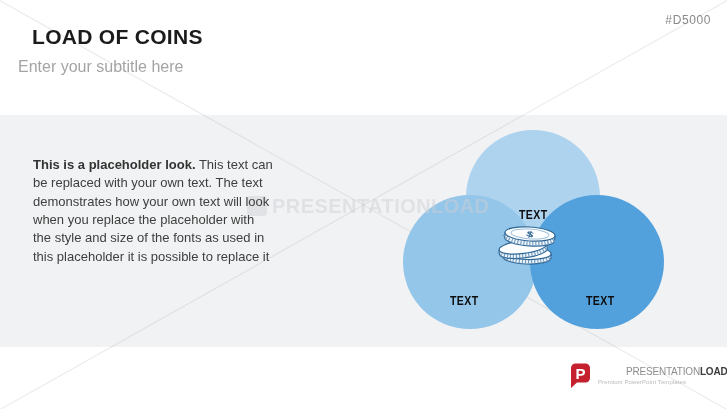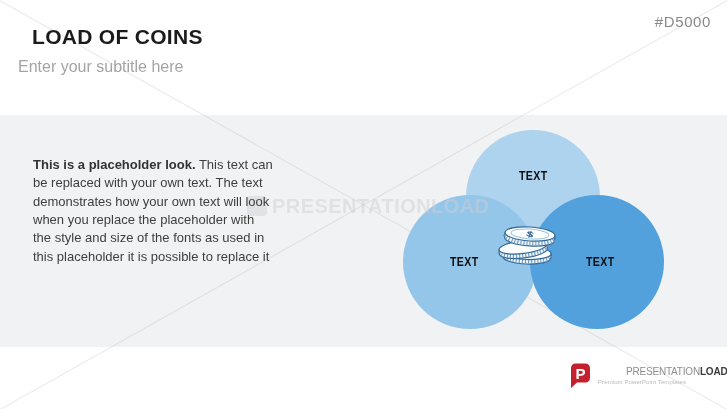--- a/index.html
+++ b/index.html
@@ -27,21 +27,21 @@
   .subtitle {
     position: absolute;
     left: 18px; top: 58px;
     font-size: 16px;
     color: #a4a4a4;
     z-index: 4;
   }
   .slide-code {
     position: absolute;
     right: 16px; top: 13px;
-    font-size: 15px;
+    font-size: 12px;
     letter-spacing: 0.6px;
     color: #898989;
     z-index: 4;
   }
 
   
   .band {
     position: absolute;
     left: 0; top: 115px;
     width: 727px; height: 232px;
@@ -84,20 +84,21 @@
   .c-br  { left: 530px; top: 195px; }
 
   .circle-label {
     position: absolute;
     width: 134px;
     text-align: center;
     font-size: 13.5px;
     font-weight: 700;
     color: #0d0d0d;
     z-index: 4;
+    margin-top: 39px;
   }
   .circle-label span {
     display: inline-block;
     transform: scaleX(0.78);
     letter-spacing: 0.5px;
   }
   .lbl-top { left: 466px; top: 168px; }
   .lbl-bl  { left: 397px; top: 254px; }
   .lbl-br  { left: 533px; top: 254px; }
 

